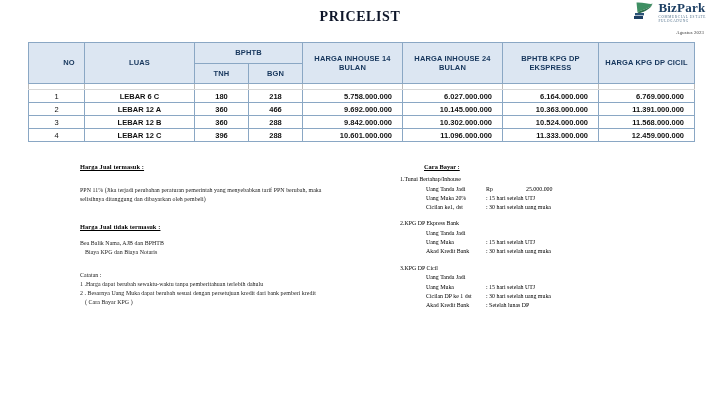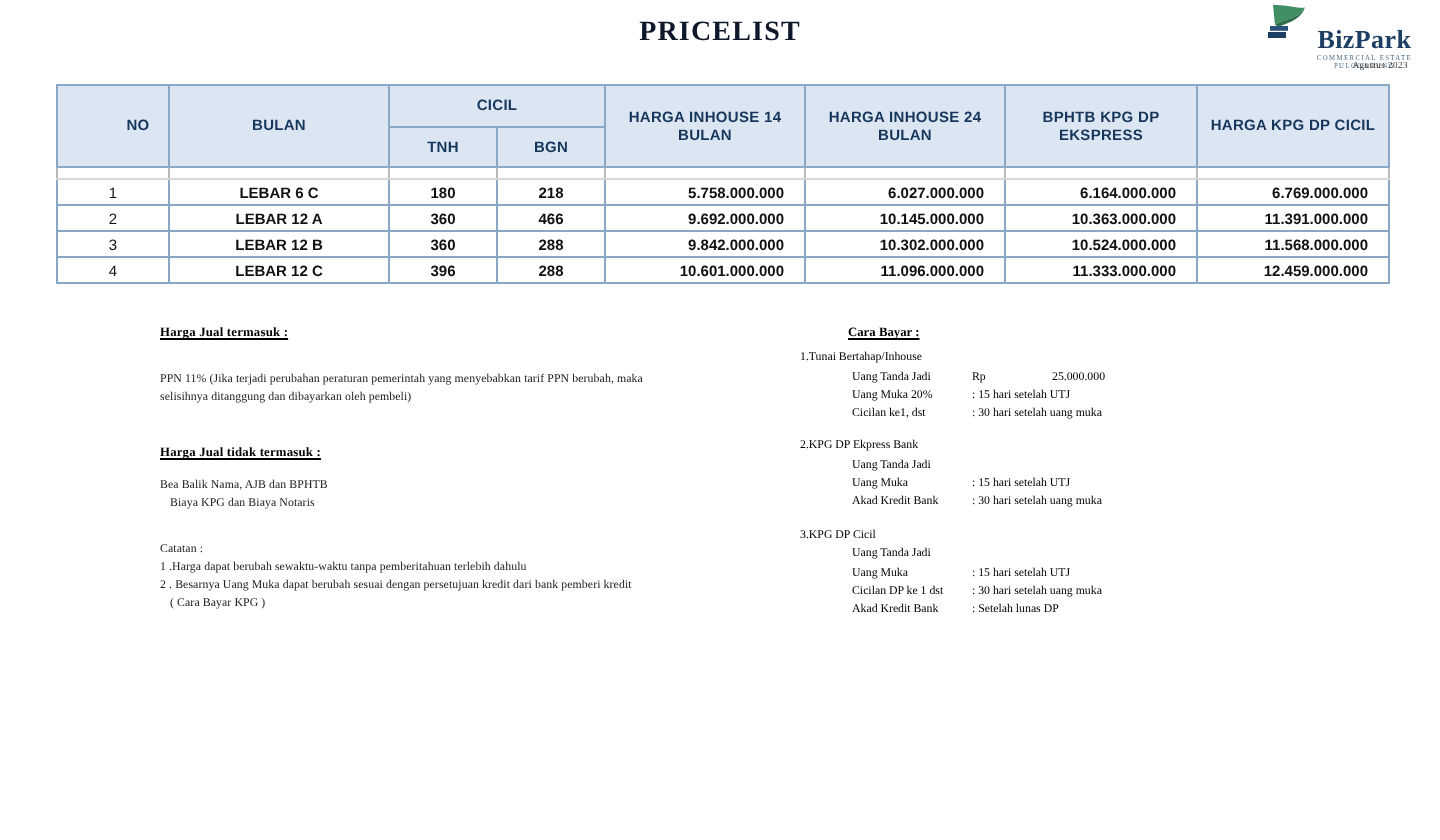--- a/index.html
+++ b/index.html
@@ -43,23 +43,22 @@
   }
   .brand-mark {
     width: 22px;
     height: 20px;
     position: relative;
     flex: none;
   }
   .brand-text {
     display: flex;
     flex-direction: column;
-    align-items: center;
+    align-items: flex-start;
     line-height: 1;
-    margin-top: 12px;
   }
   .brand-name {
     font-family: "Liberation Serif", serif;
     font-size: 13px;
     font-weight: bold;
     color: #1d3f63;
     letter-spacing: 0.2px;
   }
   .brand-sub1, .brand-sub2 {
     font-family: "Liberation Serif", serif;
@@ -243,22 +242,22 @@
         <col class="c-tnh">
         <col class="c-bgn">
       <col class="c-p1">
         <col class="c-p2">
         <col class="c-p3">
         <col class="c-p4">
     </colgroup>
     <thead>
       <tr>
         <th class="no-cell" rowspan="2">NO</th>
-        <th rowspan="2">BULAN</th>
-        <th colspan="2">CICIL</th>
+        <th rowspan="2">LUAS</th>
+        <th colspan="2">BPHTB</th>
         <th rowspan="2">HARGA INHOUSE 14 BULAN</th>
         <th rowspan="2">HARGA INHOUSE 24 BULAN</th>
         <th rowspan="2">BPHTB KPG DP EKSPRESS</th>
         <th rowspan="2">HARGA KPG DP CICIL</th>
       </tr>
       <tr>
         <th>TNH</th>
         <th>BGN</th>
       </tr>
     </thead>

